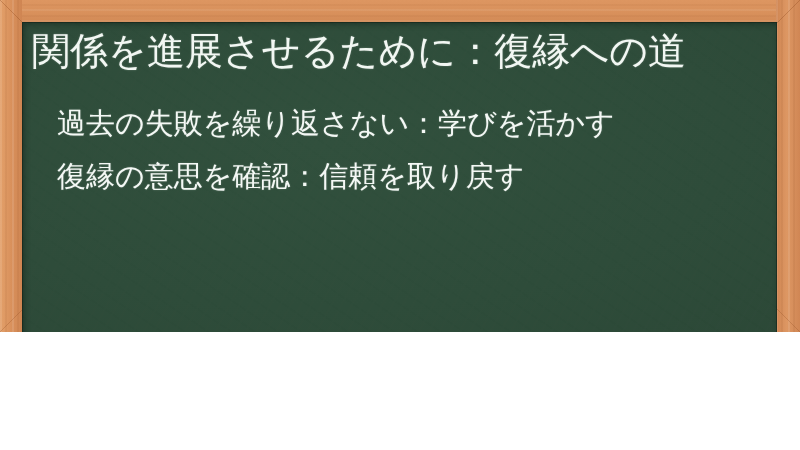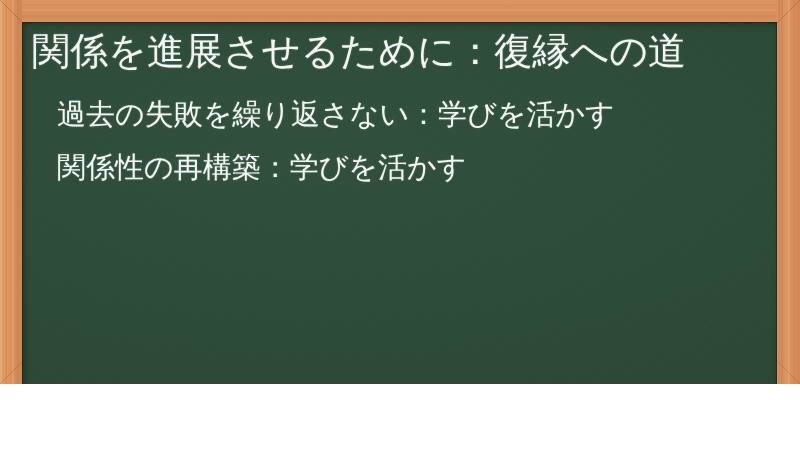--- a/index.html
+++ b/index.html
@@ -7,21 +7,21 @@
     padding: 0;
     background: #ffffff;
   }
   body {
     font-family: "DejaVu Sans", "Liberation Sans", sans-serif;
   }
 
   #slide {
     position: relative;
     width: 800px;
-    height: 384px;
+    height: 332px;
     overflow: hidden;
     background: #d9915c;
   }
 
   
   .frame {
     position: absolute;
     inset: 0;
     background:
       repeating-linear-gradient(
@@ -157,21 +157,21 @@
     font-size: 38px;
     line-height: 46px;
     letter-spacing: 0px;
     white-space: nowrap;
     text-shadow: 0 0 2px rgba(240,250,242,0.30);
   }
 
   .bullets {
     position: absolute;
     left: 57px;
-    top: 88px;
+    top: 97px;
     width: 690px;
   }
   .bullet-line {
     color: #f4f8f5;
     font-size: 29px;
     line-height: 53px;
     white-space: nowrap;
     text-shadow: 0 0 2px rgba(240,250,242,0.25);
   }
 
@@ -220,18 +220,18 @@
   </div>
 
   <div class="board">
     <div class="board-speckle"></div>
   </div>
 
   <div class="title">関係を進展させるために：復縁への道</div>
 
   <div class="bullets">
     <div class="bullet-line">過去の失敗を繰り返さない：学びを活かす</div>
-    <div class="bullet-line">関係性の再構築：学びを活かす</div>
+    <div class="bullet-line">復縁の意思を確認：信頼を取り戻す</div>
   </div>
 
   <div class="chalk"></div>
 
 </div>
 
 </body></html>

